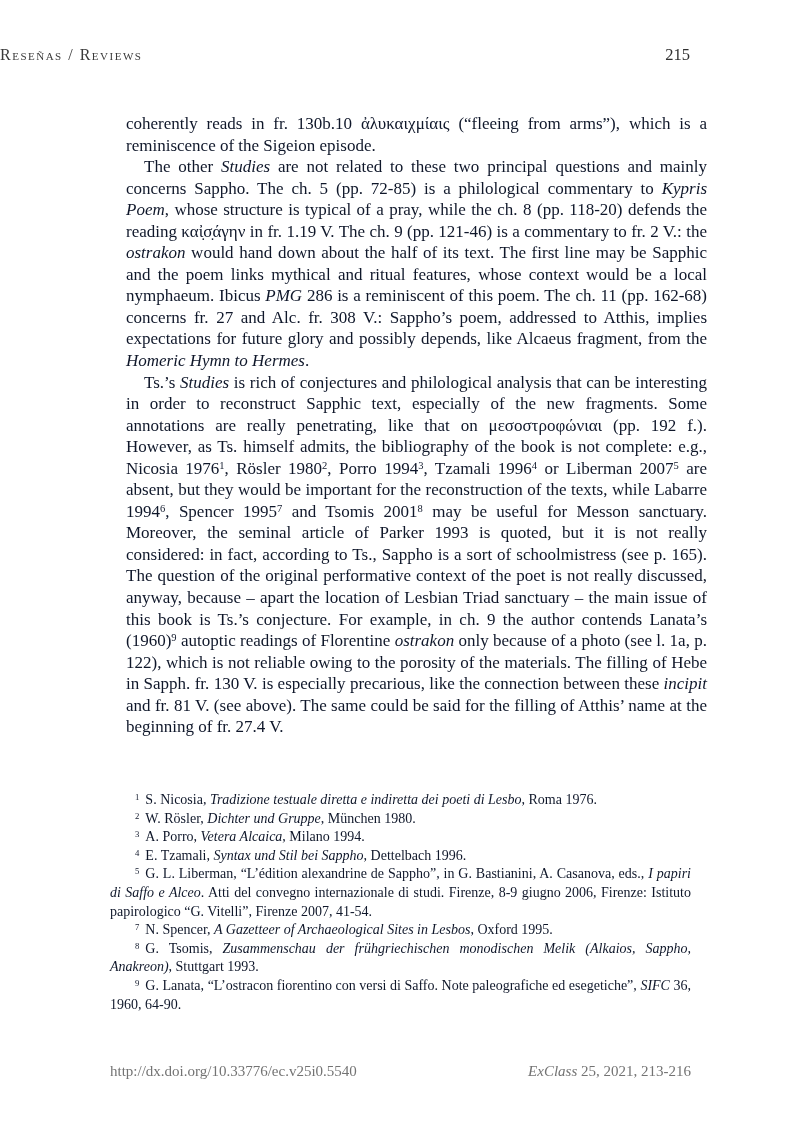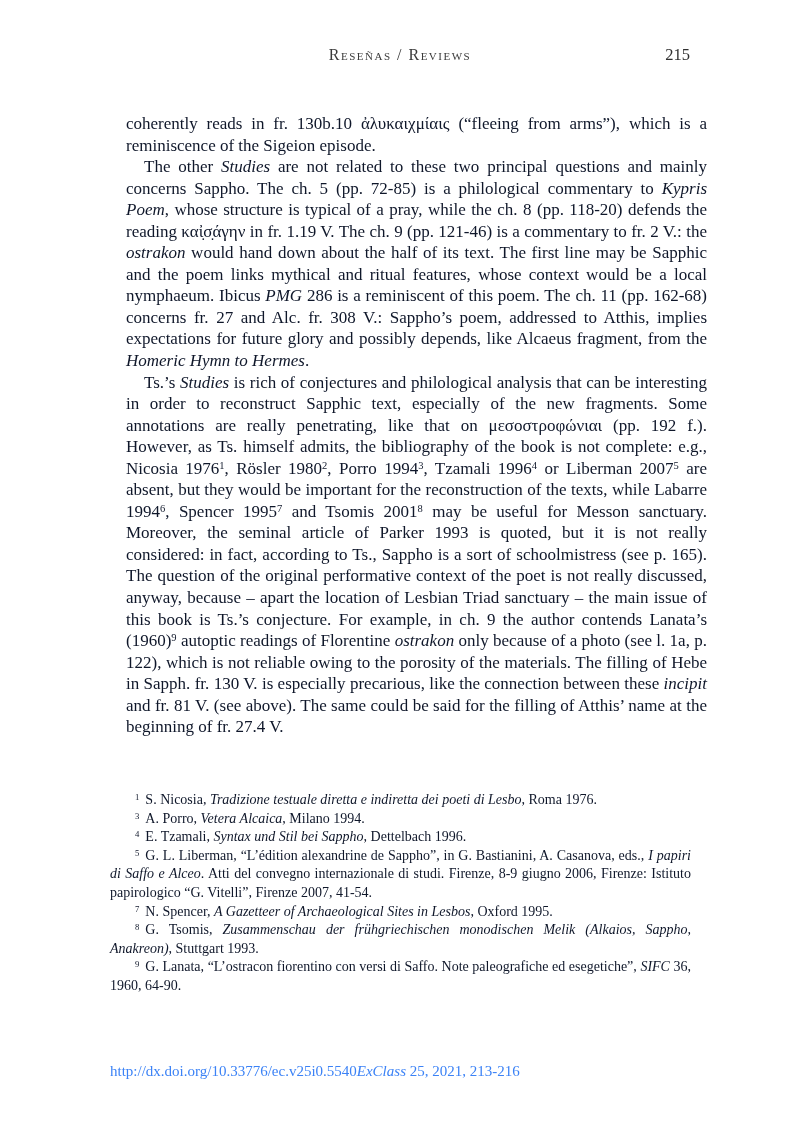--- a/index.html
+++ b/index.html
@@ -9,21 +9,21 @@
     height: 1129px;
     margin: 0 auto;
     background: #ffffff;
     color: #2a2a2a;
     font-family: "Liberation Serif", "DejaVu Serif", serif;
     overflow: hidden;
   }
   .running-head {
     position: absolute;
     top: 46px; left: 0; right: 0;
-    text-align: center;
+    text-align: left;
     font-variant: small-caps;
     font-size: 16px;
     letter-spacing: 1.5px;
     color: #3a3a3a;
   }
   .page-number {
     position: absolute;
     top: 45px; right: 110px;
     font-size: 16.5px;
     color: #2f2f2f;
@@ -52,43 +52,44 @@
     line-height: 18.6px;
     text-align: justify;
     color: #0f172a;
   }
   .footnotes p { margin: 0; text-indent: 25px; }
   .footnotes sup { padding-right: 6px; }
   .page-footer {
     position: absolute;
     top: 1063px; left: 110px; width: 581px;
     display: flex;
-    justify-content: flex-start;
+    justify-content: space-between;
     font-size: 15px;
-    color: #3b82f6;
+    color: #737373;
   }
   i { font-style: italic; }
 </style>
 </head>
 <body>
 
 <div class="page">
 
   <div class="running-head">Reseñas / Reviews</div>
 
   <div class="page-number">215</div>
 
   <div class="body-text">
     <p><span>coherently reads in fr. 130b.10 ἀλυκαιχμίαις (“fleeing from arms”), which is a reminiscence of the Sigeion episode.</span></p>
     <p class="indent"><span>The other </span><i>Studies</i><span> are not related to these two principal questions and mainly concerns Sappho. The ch. 5 (pp. 72-85) is a philological commentary to </span><i>Kypris Poem</i><span>, whose structure is typical of a pray, while the ch. 8 (pp. 118-20) defends the reading καἰ̣σ̣άγην in fr. 1.19 V. The ch. 9 (pp. 121-46) is a commentary to fr. 2 V.: the </span><i>ostrakon</i><span> would hand down about the half of its text. The first line may be Sapphic and the poem links mythical and ritual features, whose context would be a local nymphaeum. Ibicus </span><i>PMG</i><span> 286 is a reminiscent of this poem. The ch. 11 (pp. 162-68) concerns fr. 27 and Alc. fr. 308 V.: Sappho’s poem, addressed to Atthis, implies expectations for future glory and possibly depends, like Alcaeus fragment, from the </span><i>Homeric Hymn to Hermes</i><span>.</span></p>
     <p class="indent"><span>Ts.’s </span><i>Studies</i><span> is rich of conjectures and philological analysis that can be interesting in order to reconstruct Sapphic text, especially of the new fragments. Some annotations are really penetrating, like that on μεσοστροφώνιαι (pp. 192 f.). However, as Ts. himself admits, the bibliography of the book is not complete: e.g., Nicosia 1976</span><sup>1</sup><span>, Rösler 1980</span><sup>2</sup><span>, Porro 1994</span><sup>3</sup><span>, Tzamali 1996</span><sup>4</sup><span> or Liberman 2007</span><sup>5</sup><span> are absent, but they would be important for the reconstruction of the texts, while Labarre 1994</span><sup>6</sup><span>, Spencer 1995</span><sup>7</sup><span> and Tsomis 2001</span><sup>8</sup><span> may be useful for Messon sanctuary. Moreover, the seminal article of Parker 1993 is quoted, but it is not really considered: in fact, according to Ts., Sappho is a sort of schoolmistress (see p. 165). The question of the original performative context of the poet is not really discussed, anyway, because – apart the location of Lesbian Triad sanctuary – the main issue of this book is Ts.’s conjecture. For example, in ch. 9 the author contends Lanata’s (1960)</span><sup>9</sup><span> autoptic readings of Florentine </span><i>ostrakon</i><span> only because of a photo (see l. 1a, p. 122), which is not reliable owing to the porosity of the materials. The filling of Hebe in Sapph. fr. 130 V. is especially precarious, like the connection between these </span><i>incipit</i><span> and fr. 81 V. (see above). The same could be said for the filling of Atthis’ name at the beginning of fr. 27.4 V.</span></p>
   </div>
 
   <div class="footnotes">
     <p><sup>1</sup><span>S. Nicosia, </span><i>Tradizione testuale diretta e indiretta dei poeti di Lesbo</i><span>, Roma 1976.</span></p>
+    <p><sup>2</sup><span>W. Rösler, </span><i>Dichter und Gruppe</i><span>, München 1980.</span></p>
     <p><sup>3</sup><span>A. Porro, </span><i>Vetera Alcaica</i><span>, Milano 1994.</span></p>
     <p><sup>4</sup><span>E. Tzamali, </span><i>Syntax und Stil bei Sappho</i><span>, Dettelbach 1996.</span></p>
     <p><sup>5</sup><span>G. L. Liberman, “L’édition alexandrine de Sappho”, in G. Bastianini, A. Casanova, eds., </span><i>I papiri di Saffo e Alceo</i><span>. Atti del convegno internazionale di studi. Firenze, 8-9 giugno 2006, Firenze: Istituto papirologico “G. Vitelli”, Firenze 2007, 41-54.</span></p>
     <p><sup>7</sup><span>N. Spencer, </span><i>A Gazetteer of Archaeological Sites in Lesbos</i><span>, Oxford 1995.</span></p>
     <p><sup>8</sup><span>G. Tsomis, </span><i>Zusammenschau der frühgriechischen monodischen Melik (Alkaios, Sappho, Anakreon)</i><span>, Stuttgart 1993.</span></p>
     <p><sup>9</sup><span>G. Lanata, “L’ostracon fiorentino con versi di Saffo. Note paleografiche ed esegetiche”, </span><i>SIFC</i><span> 36, 1960, 64-90.</span></p>
   </div>
 
   <div class="page-footer">
     <span>http://dx.doi.org/10.33776/ec.v25i0.5540</span>

